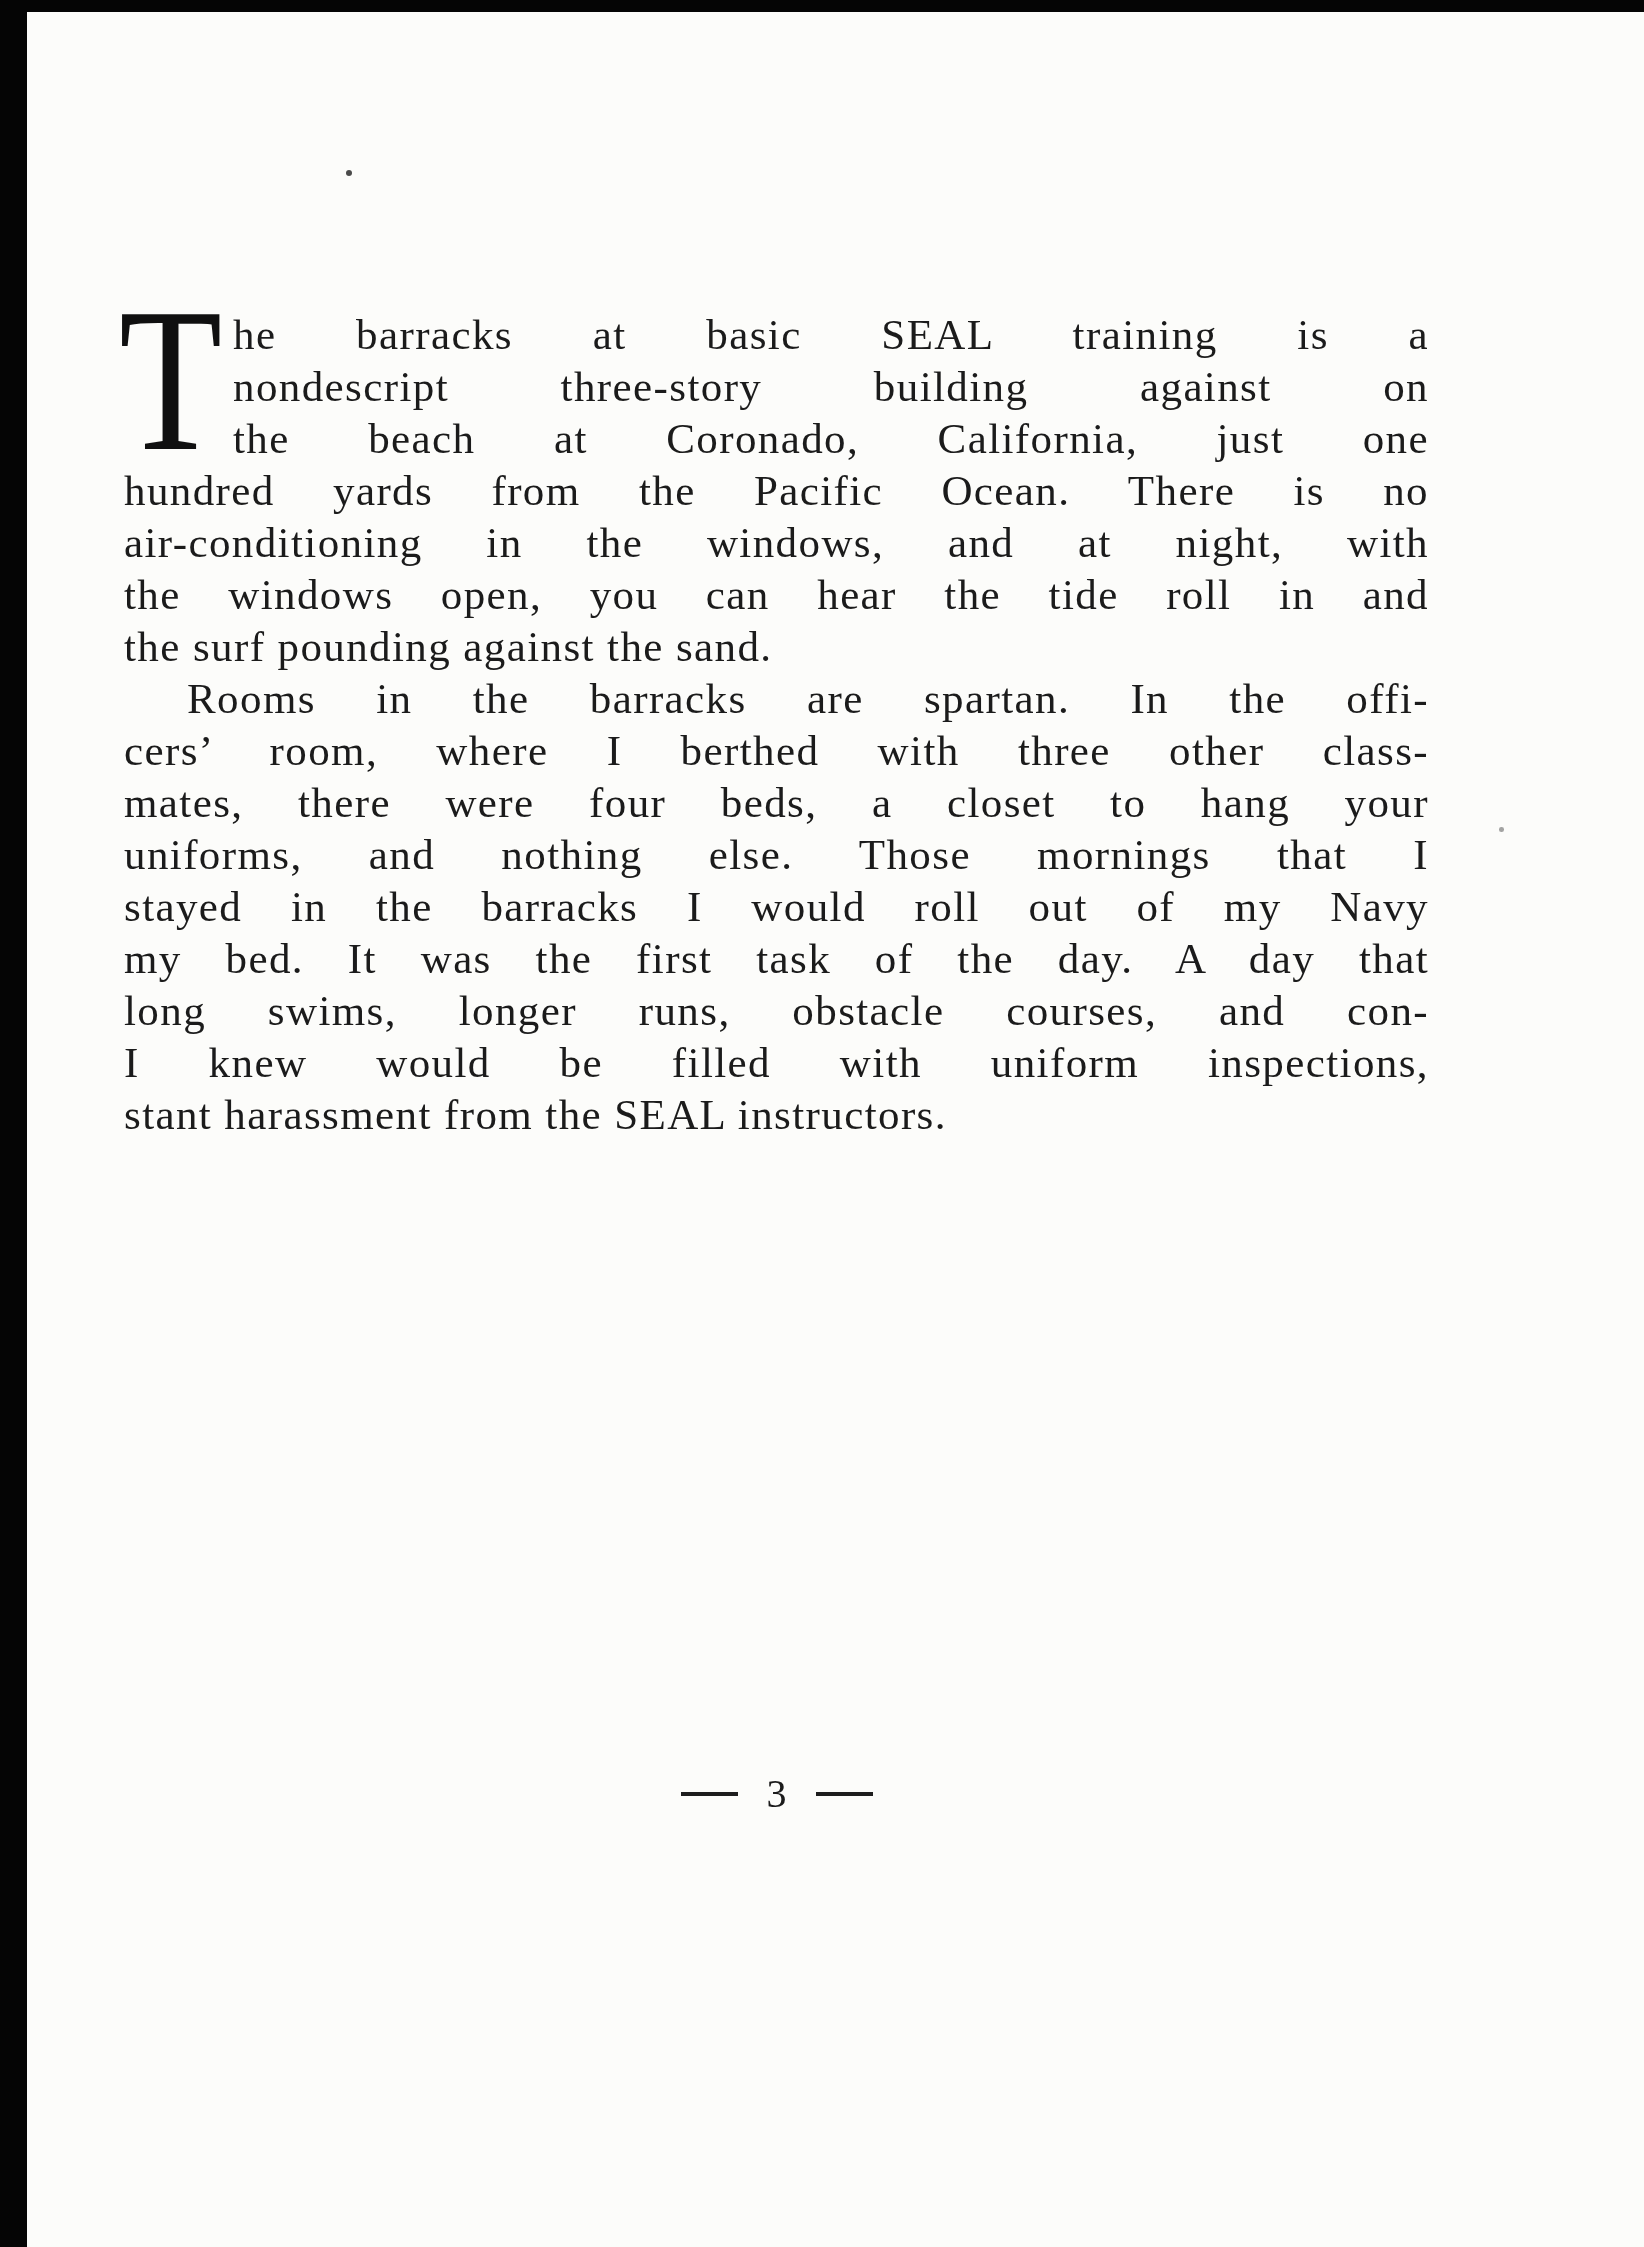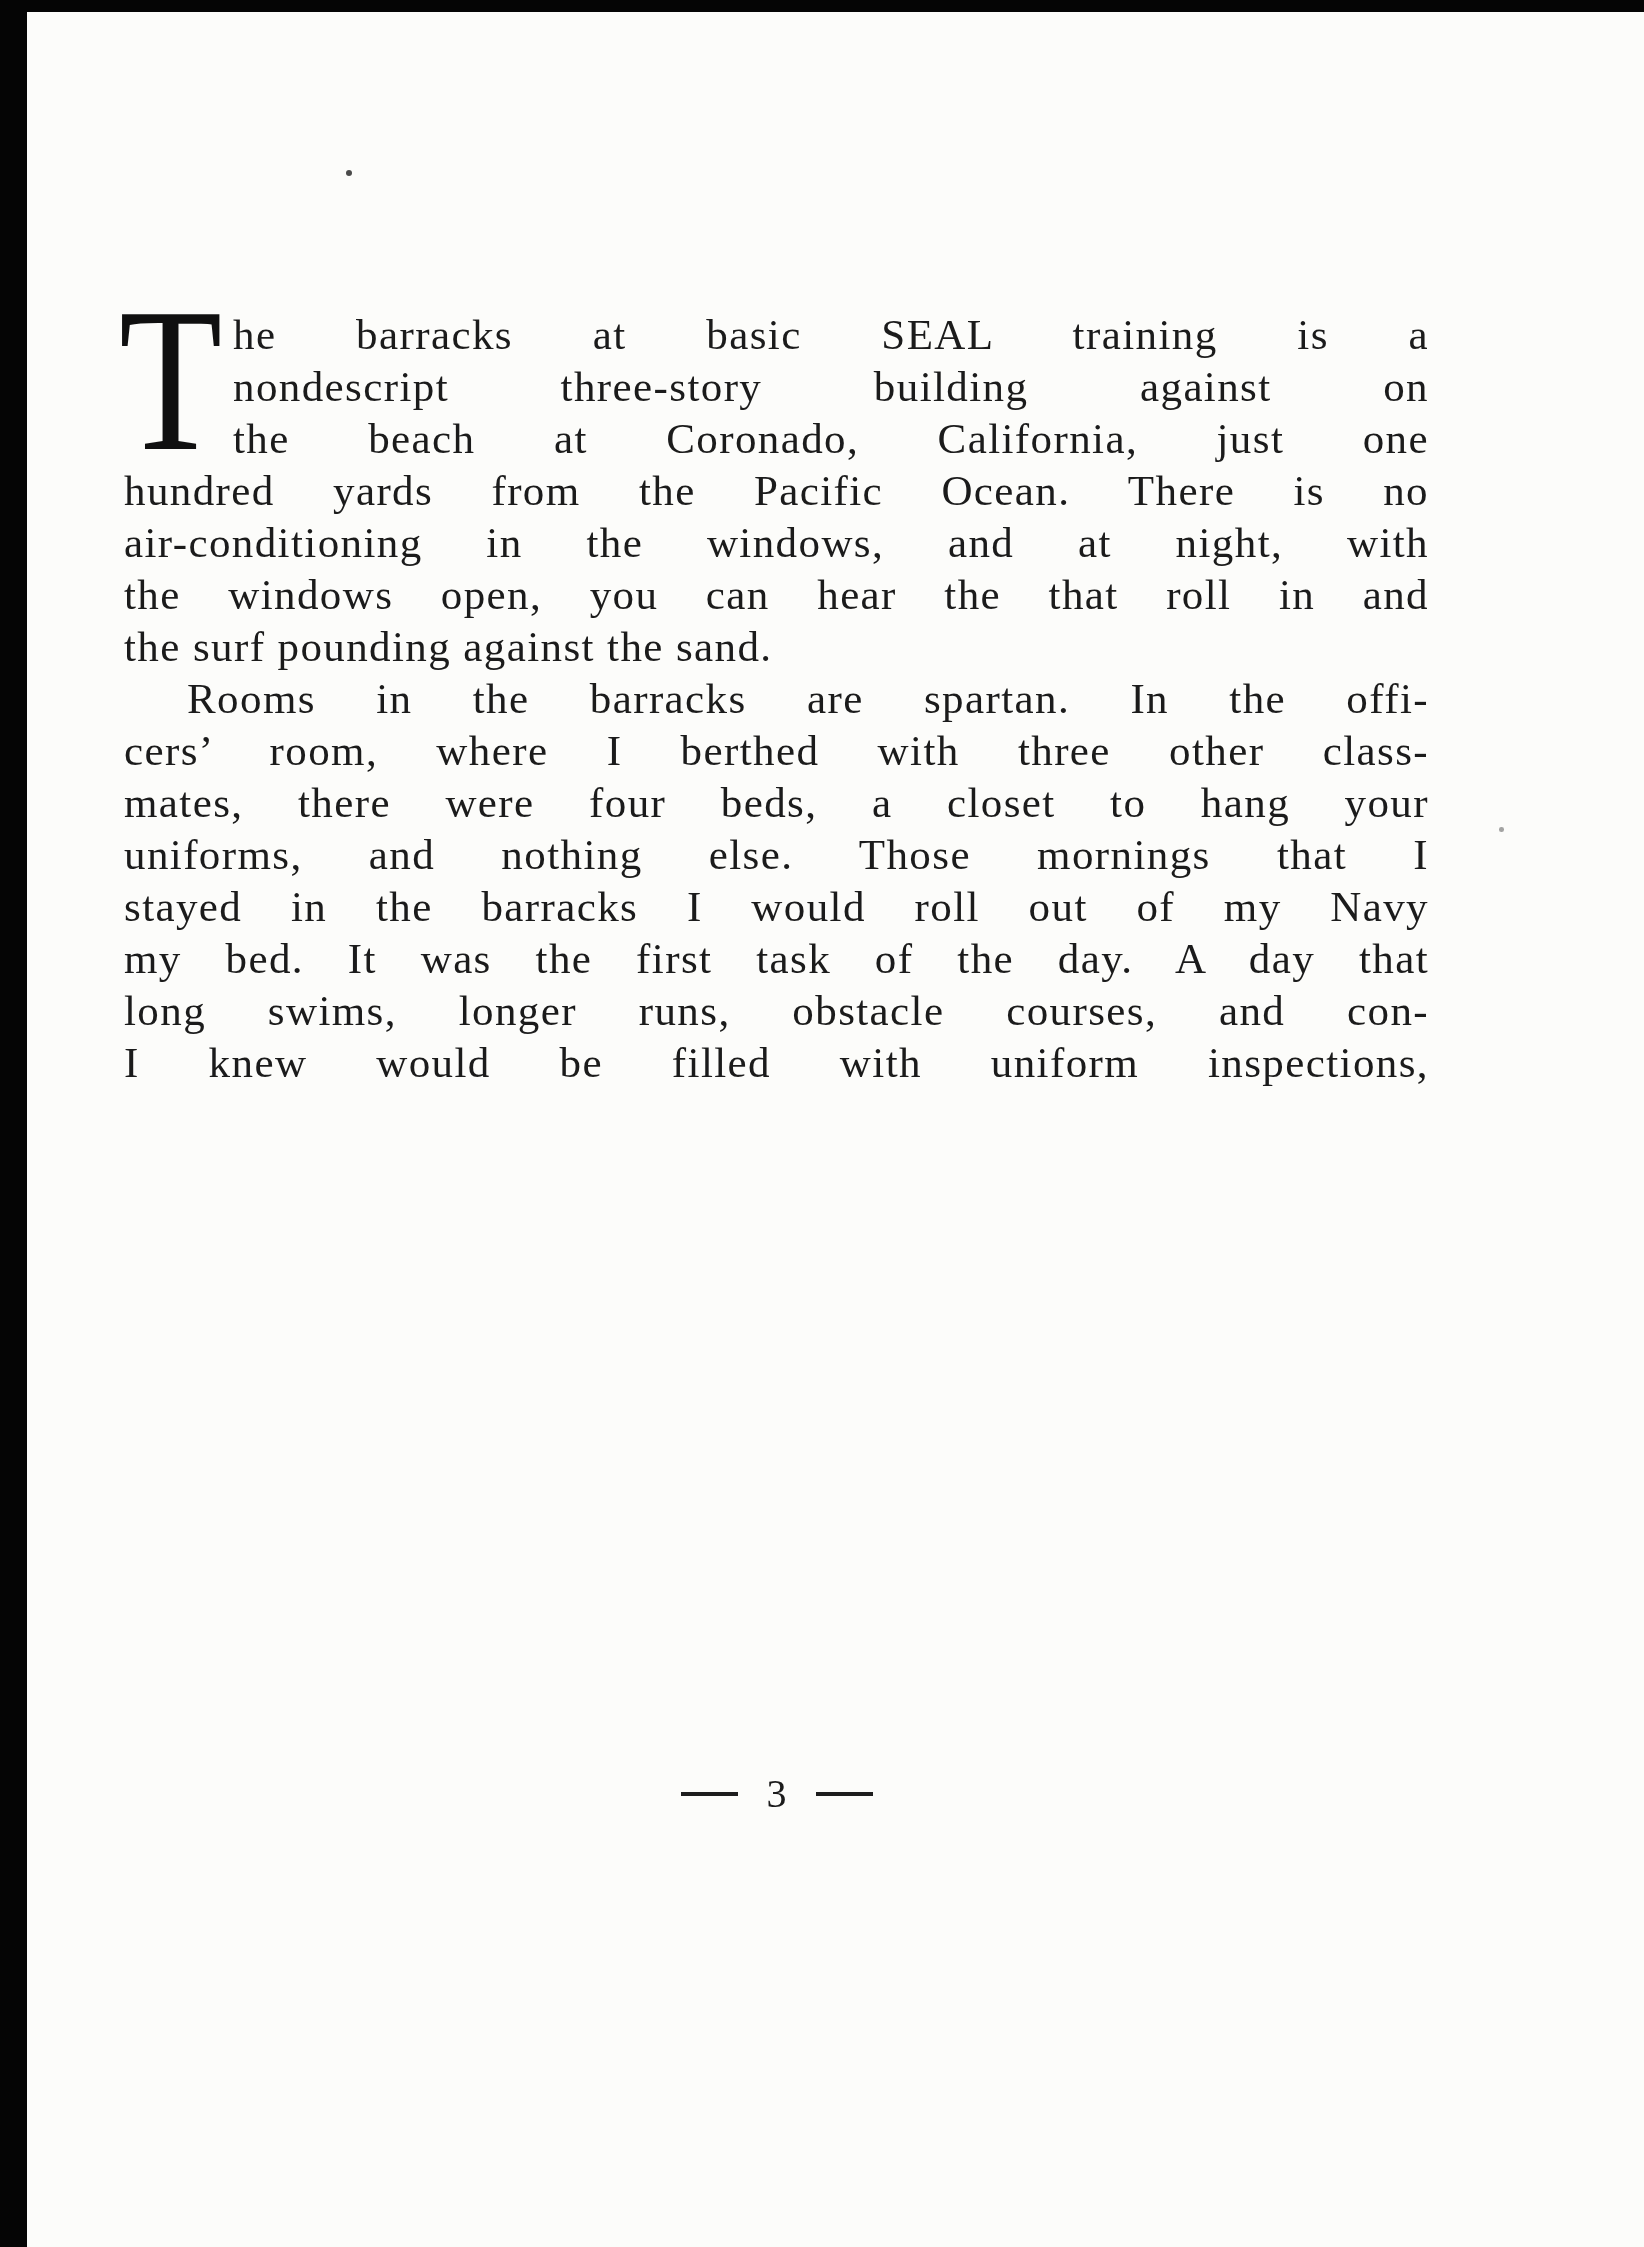--- a/index.html
+++ b/index.html
@@ -101,32 +101,33 @@
 
   <div class="content" id="content">
       <div class="para">
         <div class="dropcap-spacer"></div>
         <div class="dropcap">T</div>
         <div class="line">he barracks at basic SEAL training is a</div>
         <div class="line">nondescript three-story building against on</div>
         <div class="line">the beach at Coronado, California, just one</div>
         <div class="line">hundred yards from the Pacific Ocean. There is no</div>
         <div class="line">air-conditioning in the windows, and at night, with</div>
-        <div class="line">the windows open, you can hear the that roll in and</div>
+        <div class="line">the windows open, you can hear the tide roll in and</div>
         <div class="line last">the surf pounding against the sand.</div>
       </div>
       <div class="para">
         <div class="line indent">Rooms in the barracks are spartan. In the offi-</div>
         <div class="line">cers’ room, where I berthed with three other class-</div>
         <div class="line">mates, there were four beds, a closet to hang your</div>
         <div class="line">uniforms, and nothing else. Those mornings that I</div>
         <div class="line">stayed in the barracks I would roll out of my Navy</div>
         <div class="line">my bed. It was the first task of the day. A day that</div>
         <div class="line">long swims, longer runs, obstacle courses, and con-</div>
         <div class="line">I knew would be filled with uniform inspections,</div>
+        <div class="line last">stant harassment from the SEAL instructors.</div>
       </div>
     </div>
 
   <div class="folio">
     <span class="rule"></span>
     <span class="num">3</span>
     <span class="rule"></span>
   </div>
 </div>
 

